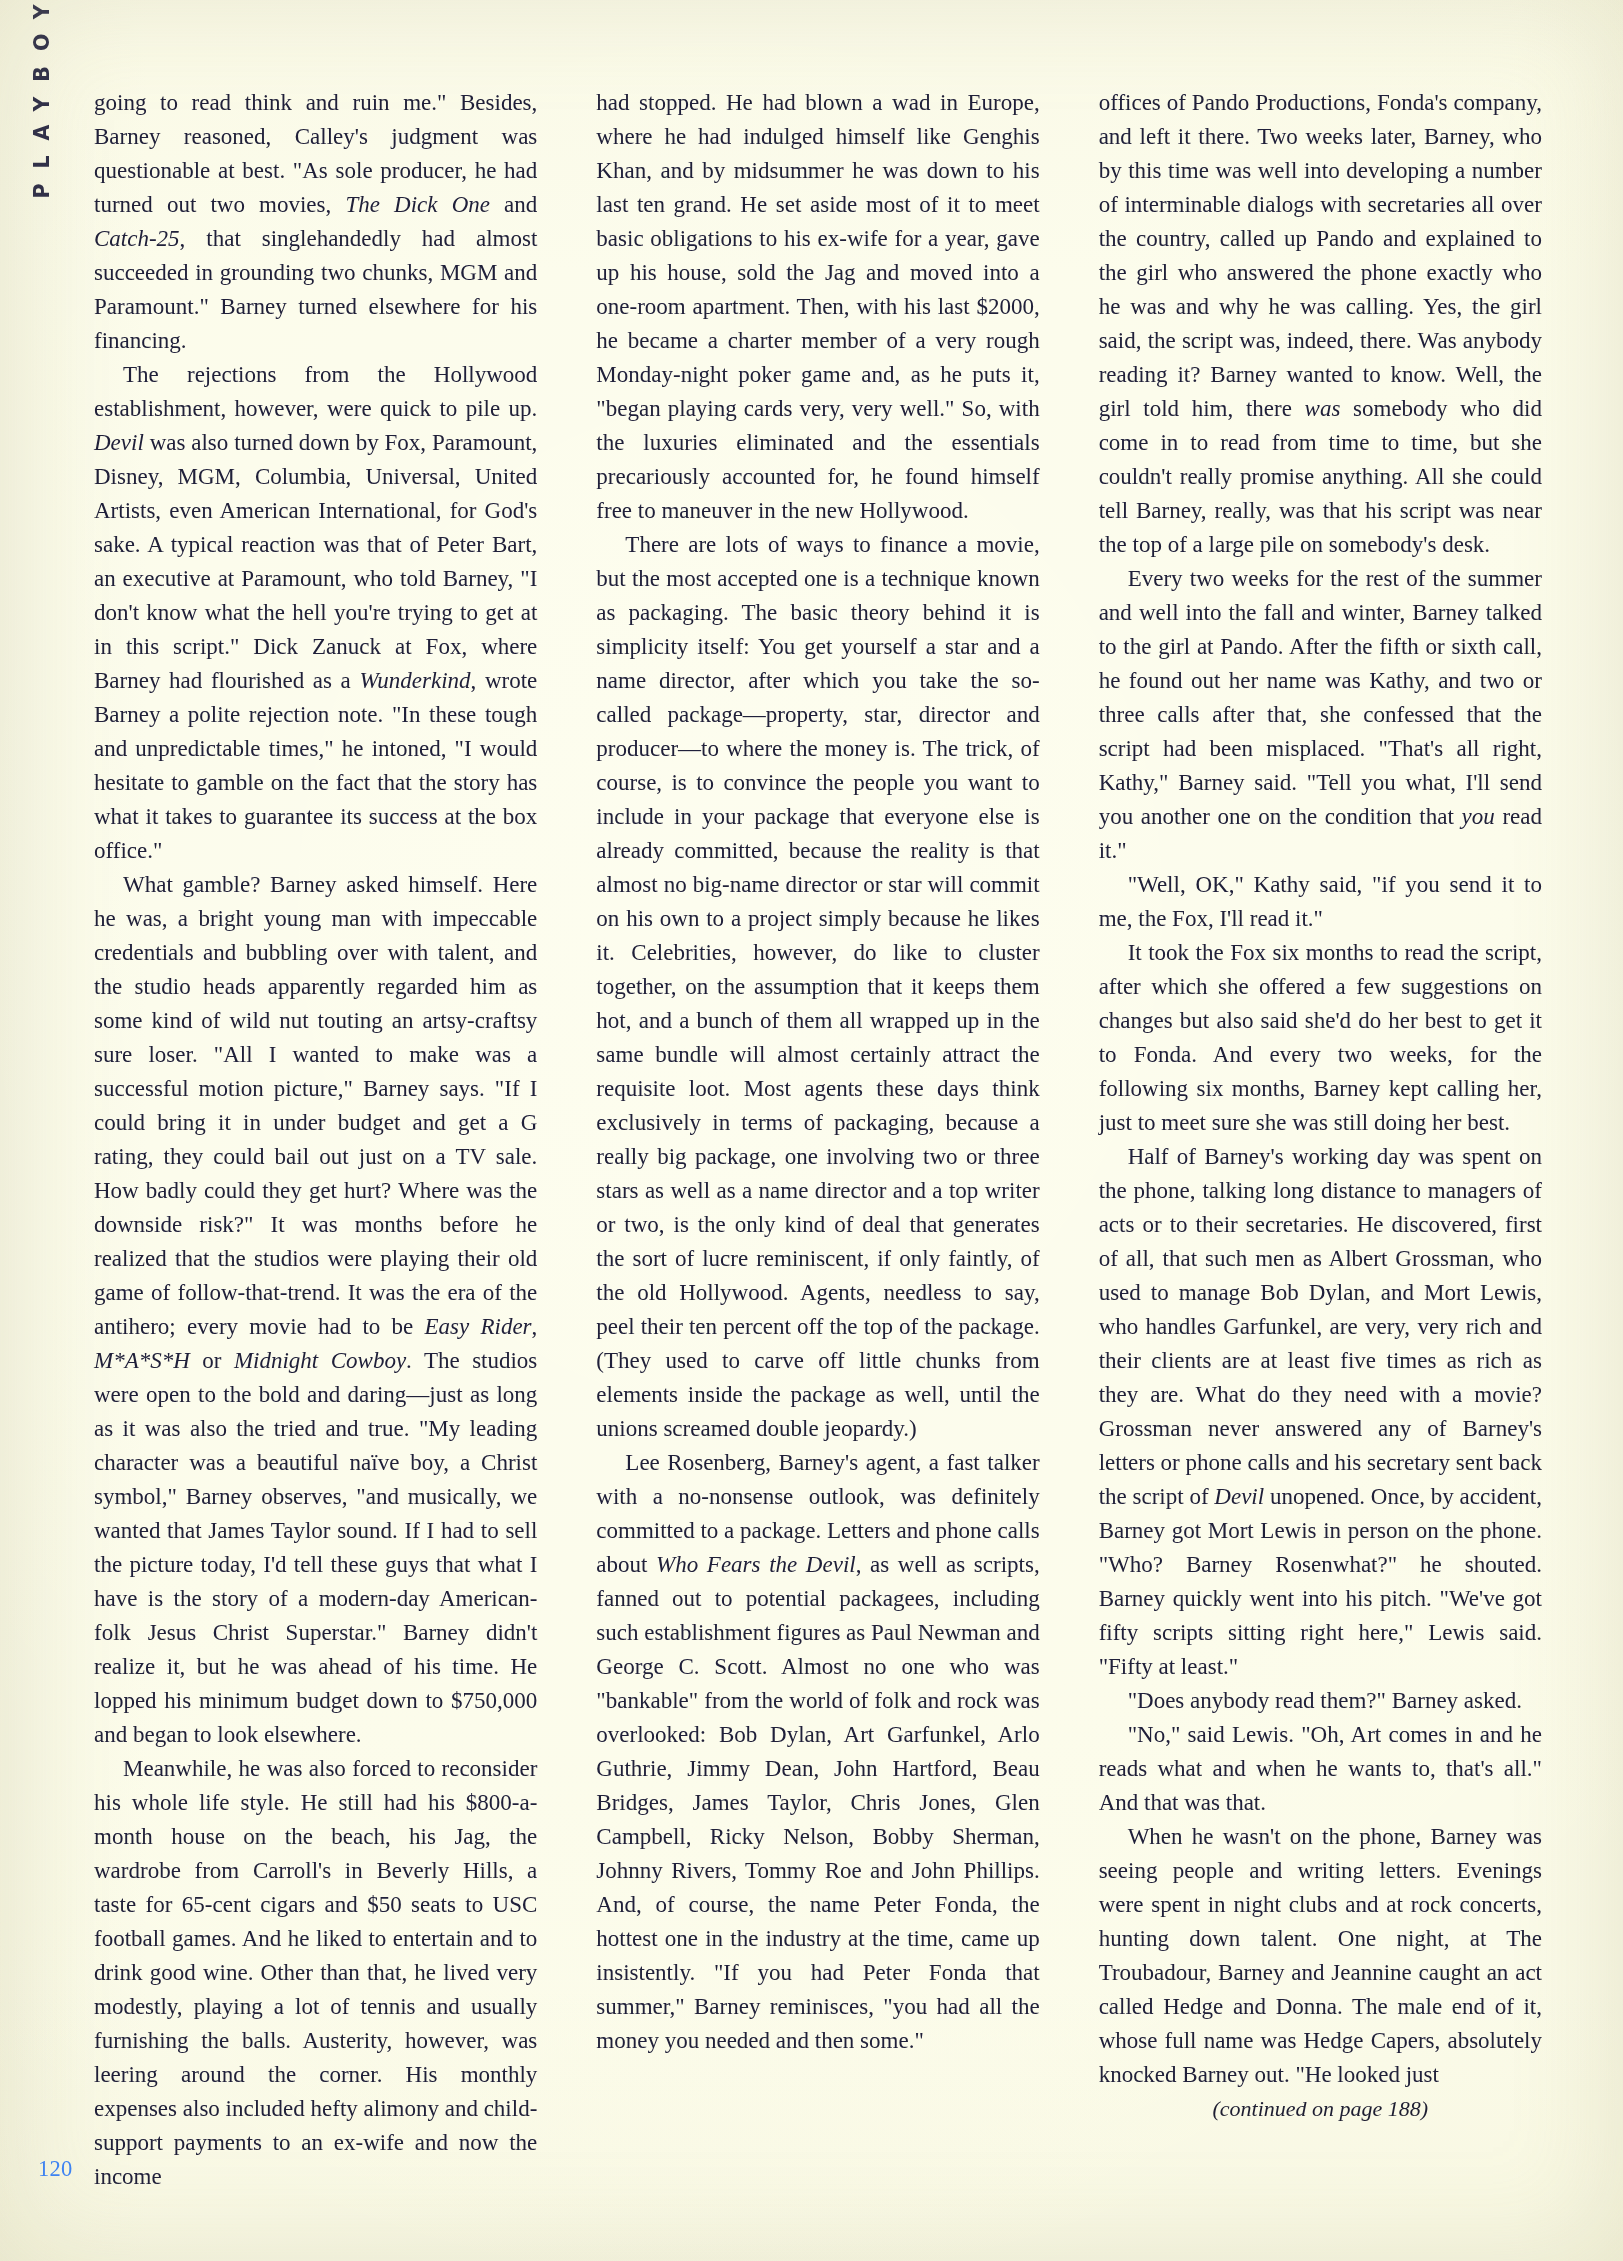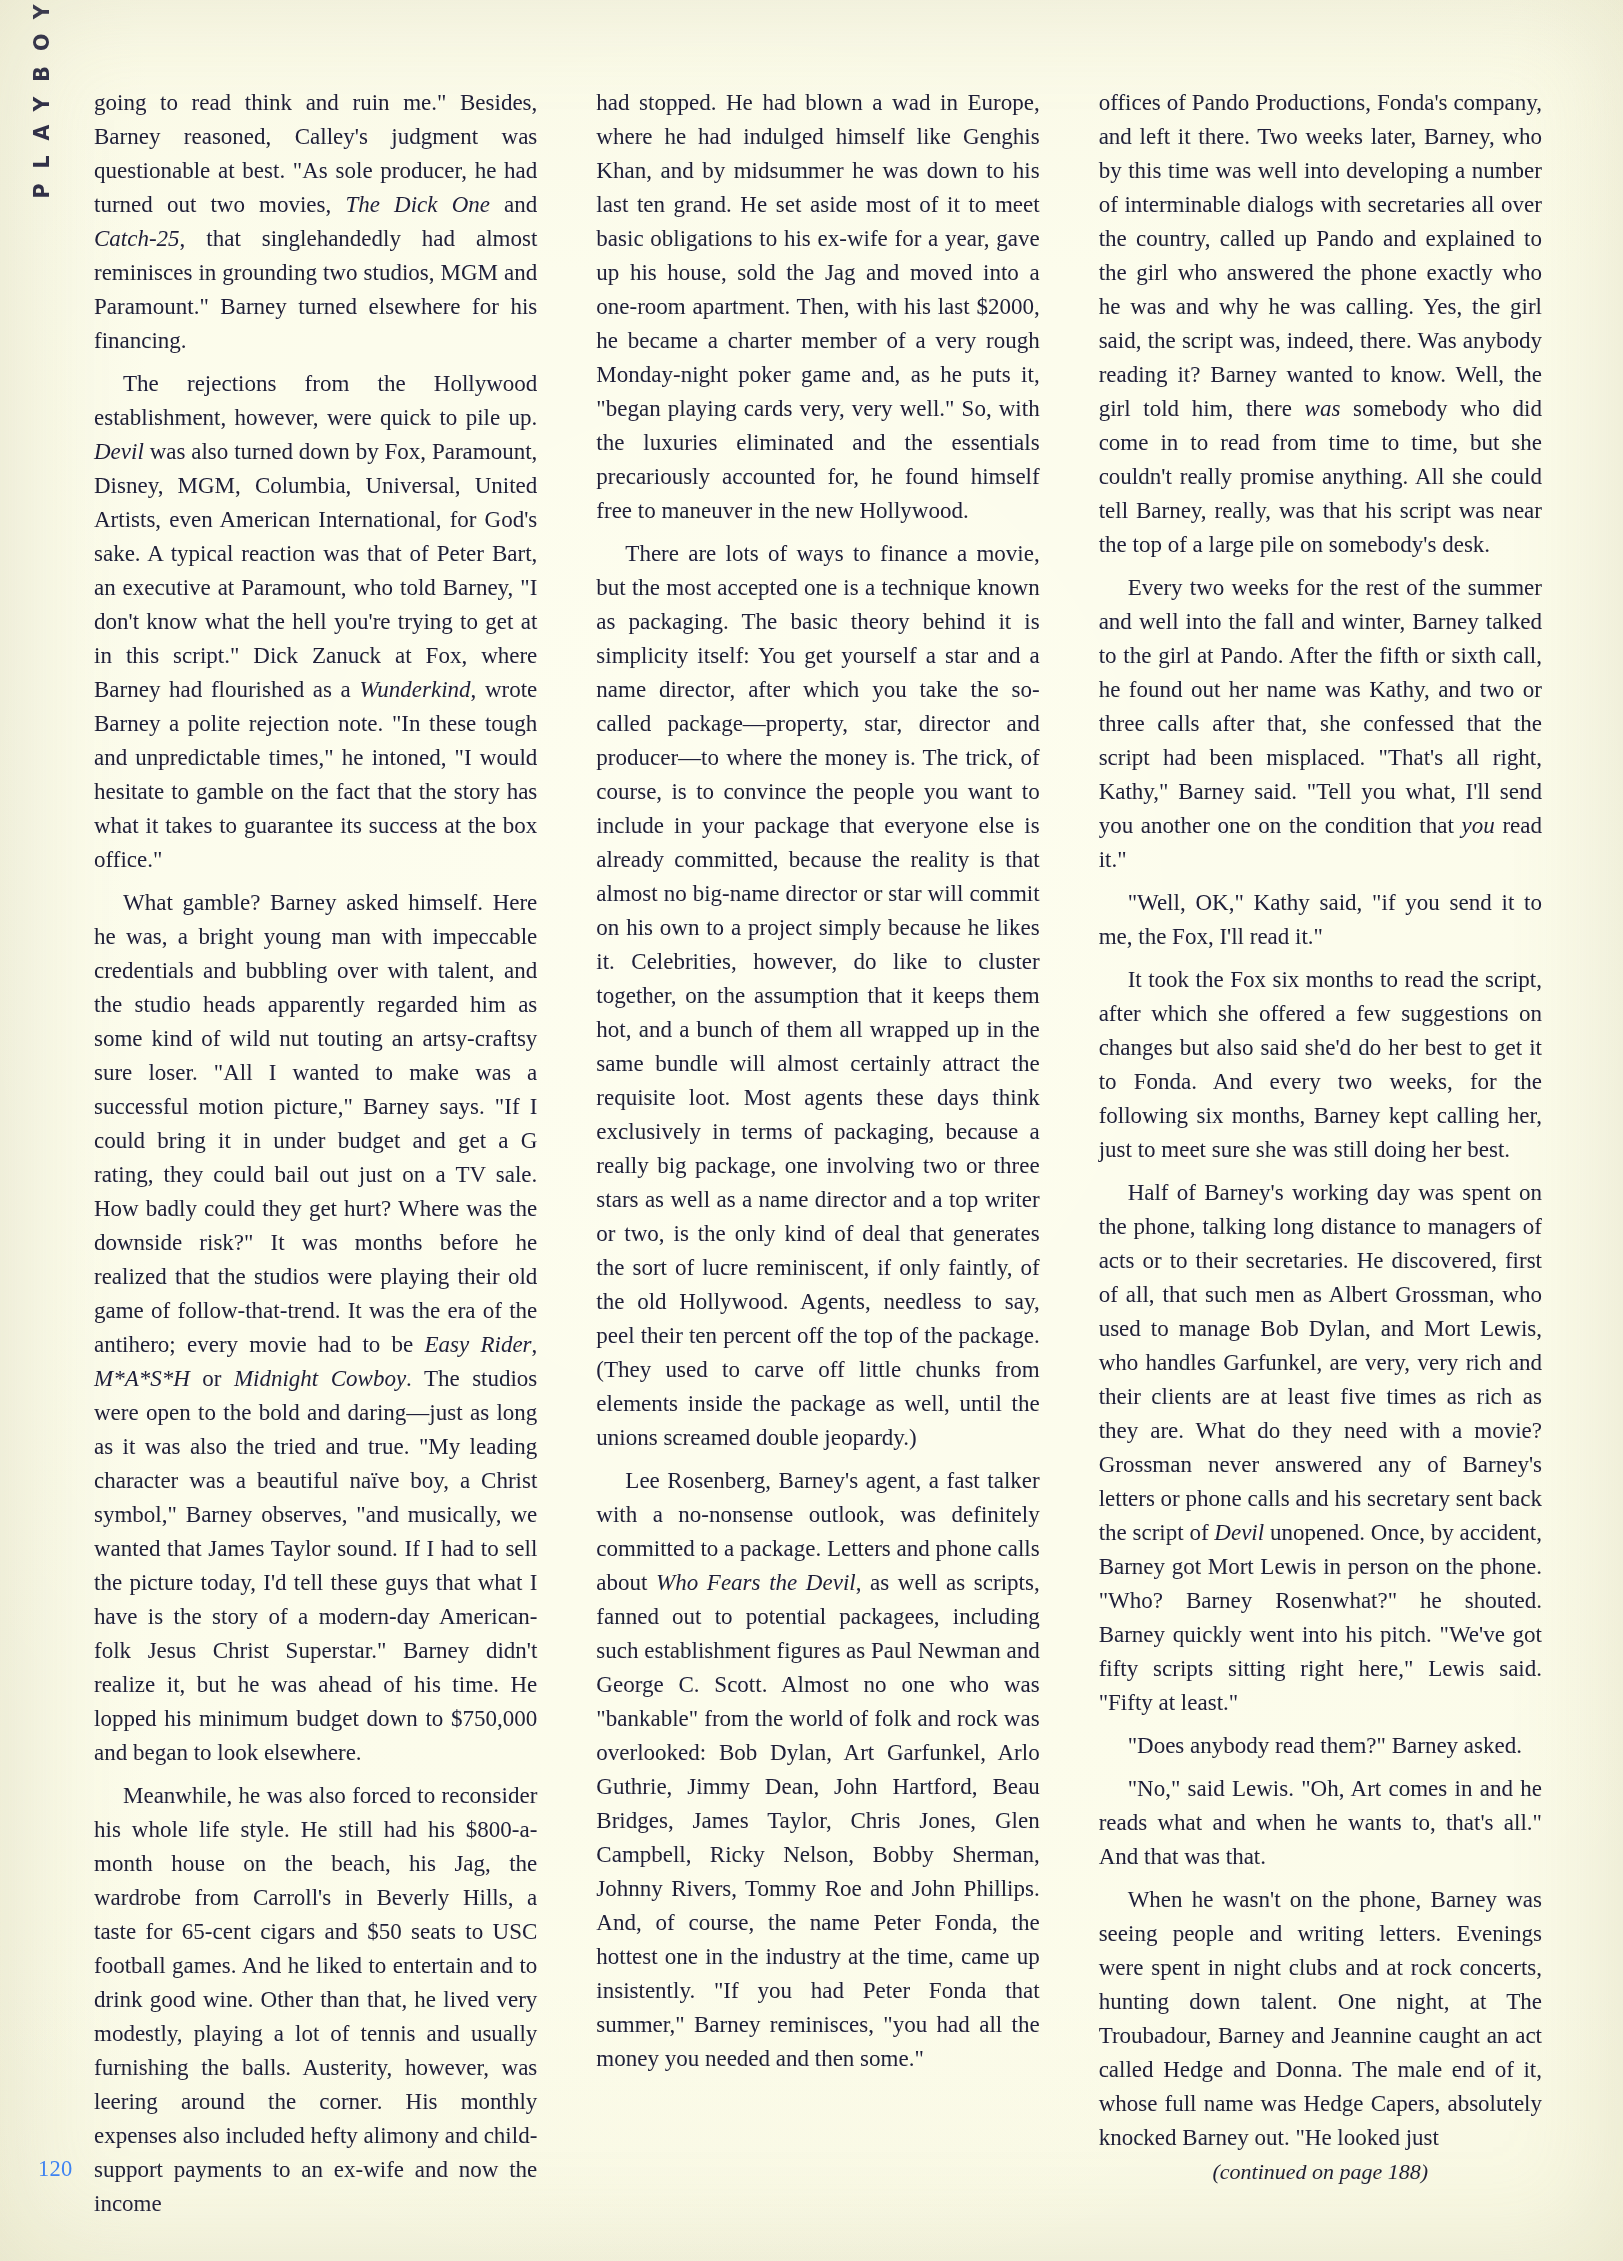--- a/index.html
+++ b/index.html
@@ -77,21 +77,20 @@
     hyphens: none;
     color: #20203a;
   }
 
   .col-body p {
     margin: 0;
     text-indent: 0;
   }
   .col-body p.indent {
     text-indent: 29px;
-    margin-top: 9px;
   }
 
   .col-body i, .col-body em {
     font-style: italic;
   }
 
   
   .continued {
     display: block;
     text-align: center;
@@ -129,21 +128,21 @@
   <div id="paper-tone"></div>
 
   <div id="runninghead">
     <div class="rh-text">PLAYBOY</div>
   </div>
 
   <div id="columns">
 
     <div class="column">
       <div class="col-body">
-          <p class=""><span>going to read think and ruin me." Besides, Barney reasoned, Calley's judgment was questionable at best. "As sole producer, he had turned out two movies, </span><i>The Dick One</i><span> and </span><i>Catch-25</i><span>, that singlehandedly had almost reminisces in grounding two studios, MGM and Paramount." Barney turned elsewhere for his financing.</span></p>
+          <p class=""><span>going to read think and ruin me." Besides, Barney reasoned, Calley's judgment was questionable at best. "As sole producer, he had turned out two movies, </span><i>The Dick One</i><span> and </span><i>Catch-25</i><span>, that singlehandedly had almost succeeded in grounding two chunks, MGM and Paramount." Barney turned elsewhere for his financing.</span></p>
           <p class="indent"><span>The rejections from the Hollywood establishment, however, were quick to pile up. </span><i>Devil</i><span> was also turned down by Fox, Paramount, Disney, MGM, Columbia, Universal, United Artists, even American International, for God's sake. A typical reaction was that of Peter Bart, an executive at Paramount, who told Barney, "I don't know what the hell you're trying to get at in this script." Dick Zanuck at Fox, where Barney had flourished as a </span><i>Wunderkind</i><span>, wrote Barney a polite rejection note. "In these tough and unpredictable times," he intoned, "I would hesitate to gamble on the fact that the story has what it takes to guarantee its success at the box office."</span></p>
           <p class="indent"><span>What gamble? Barney asked himself. Here he was, a bright young man with impeccable credentials and bubbling over with talent, and the studio heads apparently regarded him as some kind of wild nut touting an artsy-craftsy sure loser. "All I wanted to make was a successful motion picture," Barney says. "If I could bring it in under budget and get a G rating, they could bail out just on a TV sale. How badly could they get hurt? Where was the downside risk?" It was months before he realized that the studios were playing their old game of follow-that-trend. It was the era of the antihero; every movie had to be </span><i>Easy Rider</i><span>, </span><i>M*A*S*H</i><span> or </span><i>Midnight Cowboy</i><span>. The studios were open to the bold and daring—just as long as it was also the tried and true. "My leading character was a beautiful naïve boy, a Christ symbol," Barney observes, "and musically, we wanted that James Taylor sound. If I had to sell the picture today, I'd tell these guys that what I have is the story of a modern-day American-folk Jesus Christ Superstar." Barney didn't realize it, but he was ahead of his time. He lopped his minimum budget down to $750,000 and began to look elsewhere.</span></p>
           <p class="indent"><span>Meanwhile, he was also forced to reconsider his whole life style. He still had his $800-a-month house on the beach, his Jag, the wardrobe from Carroll's in Beverly Hills, a taste for 65-cent cigars and $50 seats to USC football games. And he liked to entertain and to drink good wine. Other than that, he lived very modestly, playing a lot of tennis and usually furnishing the balls. Austerity, however, was leering around the corner. His monthly expenses also included hefty alimony and child-support payments to an ex-wife and now the income</span></p>
         </div>
     </div>
 
     <div class="column">
       <div class="col-body">
           <p class=""><span>had stopped. He had blown a wad in Europe, where he had indulged himself like Genghis Khan, and by midsummer he was down to his last ten grand. He set aside most of it to meet basic obligations to his ex-wife for a year, gave up his house, sold the Jag and moved into a one-room apartment. Then, with his last $2000, he became a charter member of a very rough Monday-night poker game and, as he puts it, "began playing cards very, very well." So, with the luxuries eliminated and the essentials precariously accounted for, he found himself free to maneuver in the new Hollywood.</span></p>
           <p class="indent"><span>There are lots of ways to finance a movie, but the most accepted one is a technique known as packaging. The basic theory behind it is simplicity itself: You get yourself a star and a name director, after which you take the so-called package—property, star, director and producer—to where the money is. The trick, of course, is to convince the people you want to include in your package that everyone else is already committed, because the reality is that almost no big-name director or star will commit on his own to a project simply because he likes it. Celebrities, however, do like to cluster together, on the assumption that it keeps them hot, and a bunch of them all wrapped up in the same bundle will almost certainly attract the requisite loot. Most agents these days think exclusively in terms of packaging, because a really big package, one involving two or three stars as well as a name director and a top writer or two, is the only kind of deal that generates the sort of lucre reminiscent, if only faintly, of the old Hollywood. Agents, needless to say, peel their ten percent off the top of the package. (They used to carve off little chunks from elements inside the package as well, until the unions screamed double jeopardy.)</span></p>

